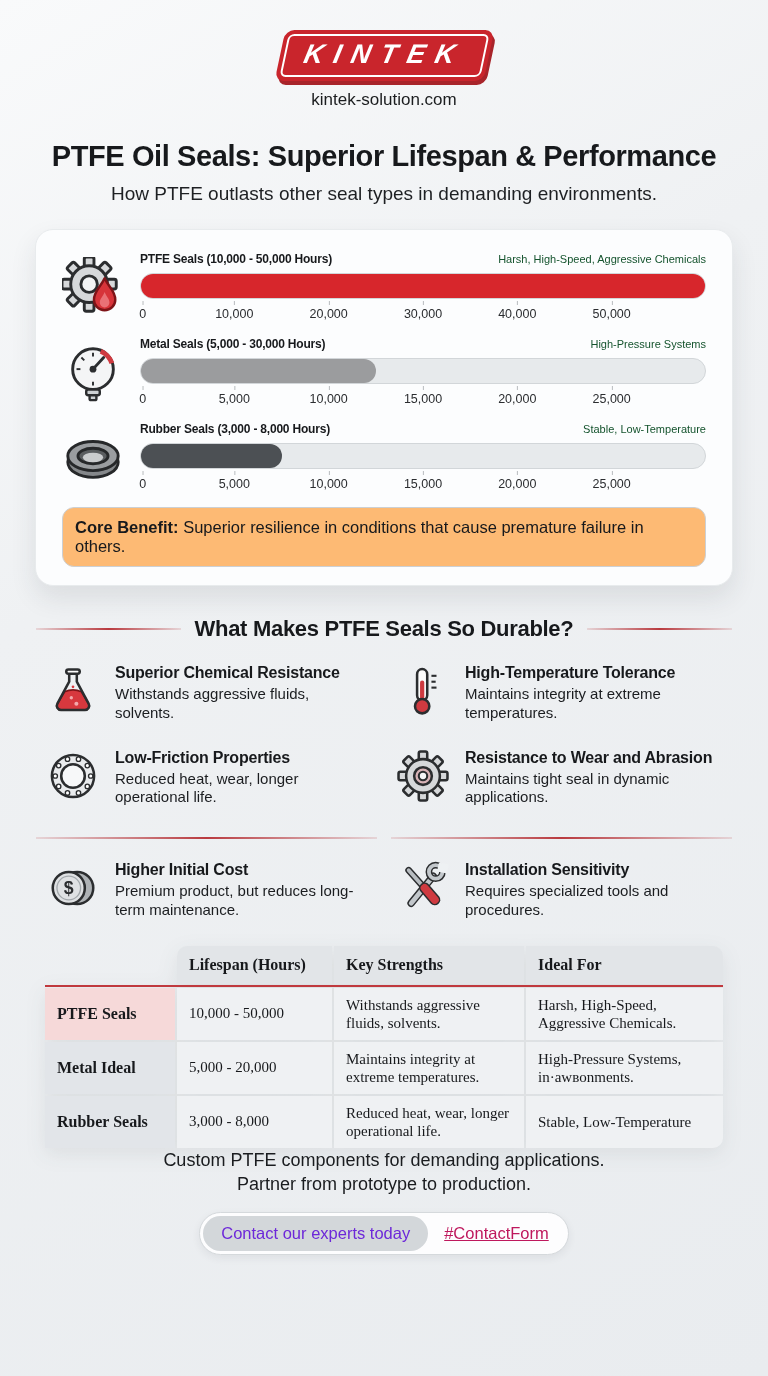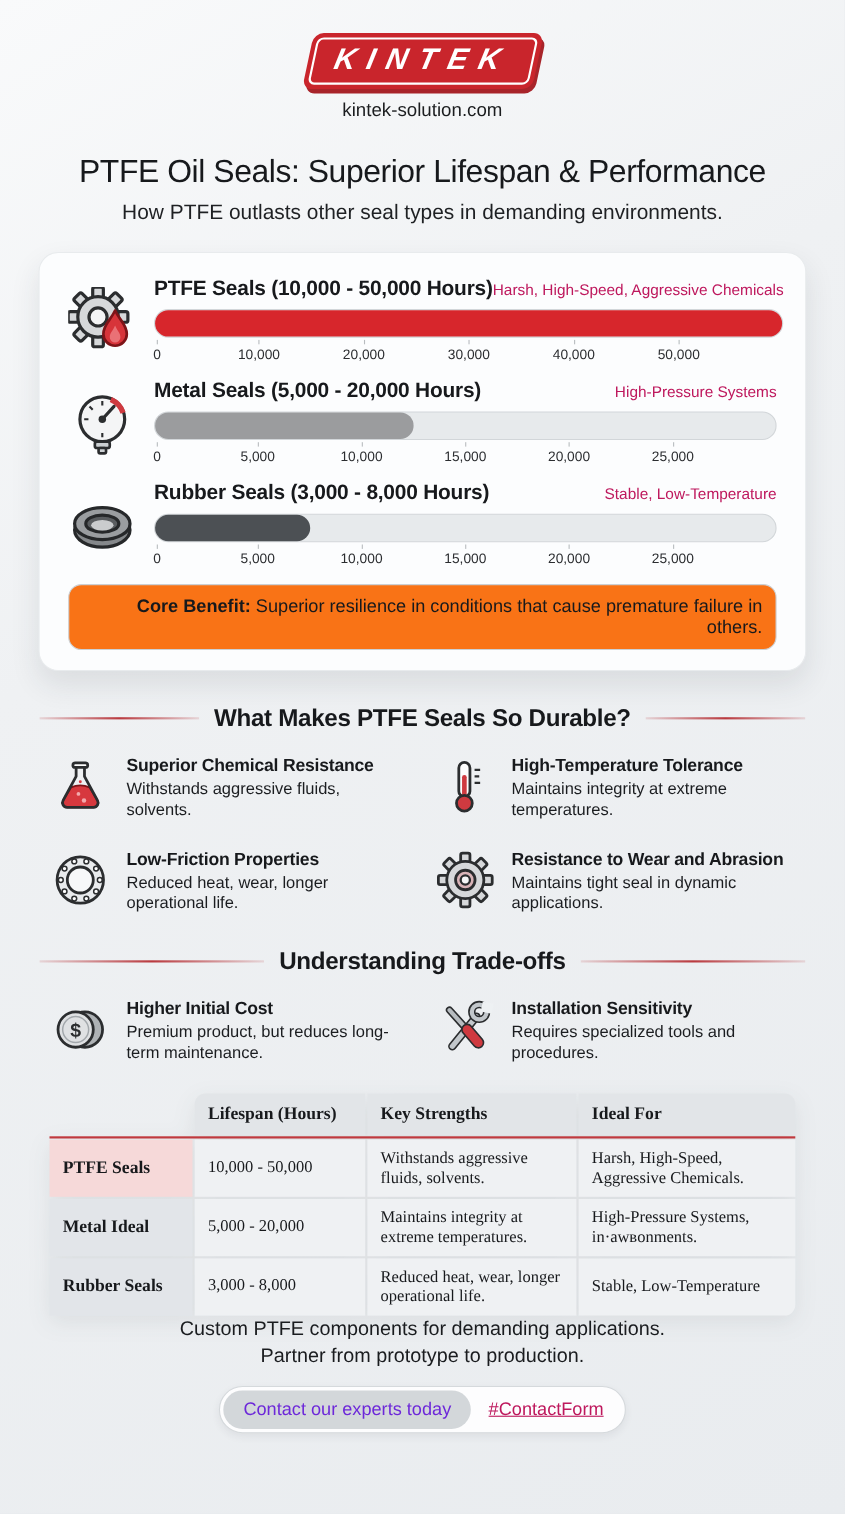--- a/index.html
+++ b/index.html
@@ -27,50 +27,50 @@
     border-radius: 6px;
     padding: 3px 18px 5px 18px;
   }
   .logo-text {
     color:#fff; font-weight:bold; font-style: italic;
     font-size: 27px; letter-spacing: 10px;
     white-space: nowrap;
   }
   .site-top { text-align:center; margin-top:9px; font-size:17px; color:#1b1d1f; }
 
-  .title { text-align:center; margin-top:30px; font-size:29px; font-weight:normal; letter-spacing:-0.4px; }
+  .title { text-align:center; margin-top:30px; font-size:29px; font-weight:bold; letter-spacing:-0.4px; }
   .subtitle { text-align:center; margin-top:10px; font-size:19px; color:#1e2023; }
 
   
   .chart-card {
     margin: 24px 35px 0 35px;
     background:#fcfdfe;
     border:1px solid #e8ebed;
     border-radius: 18px;
     box-shadow: 0 12px 26px rgba(40,48,56,0.10);
     padding: 22px 26px 18px 26px;
   }
   .chart-row { display:grid; grid-template-columns: 78px 1fr; align-items:center; margin-bottom:13px; }
   .chart-icon { width:62px; height:62px; }
   .chart-icon svg { width:62px; height:62px; display:block; }
   .row-head { display:flex; justify-content:space-between; align-items:baseline; white-space:nowrap; }
-  .row-label { font-weight:bold; font-size:19px; letter-spacing:-0.2px; }
-  .row-context { font-size:14px; color:#be185d; }
+  .row-label { font-weight:bold; font-size:12px; letter-spacing:-0.2px; }
+  .row-context { font-size:11px; color:#14532d; }
   .bar-track {
     position:relative; height:26px; margin-top:7px;
     background:#e7eaec; border:1px solid #d2d6d9; border-radius:14px;
   }
   .bar-fill { position:absolute; left:0; top:0; bottom:0; border-radius:13px; }
   .axis { position:relative; height:20px; margin-top:5px; font-size:12.5px; color:#2b2d30; }
   .tick { position:absolute; top:3px; transform:translateX(-50%); }
   .tick::before { content:""; position:absolute; top:-6px; left:50%; width:1px; height:4px; background:#b8bcbf; }
   .t0 { left:0.5%; } .t1 { left:16.66%; } .t2 { left:33.33%; } .t3 { left:50%; } .t4 { left:66.66%; } .t5 { left:83.33%; }
   .core-benefit {
     margin-top:12px; border:1px solid #ccd0d4; border-radius:12px;
-    background:#f97316; padding:10px 12px; text-align:right; font-size:16.5px;
+    background:#fdba74; padding:10px 12px; text-align:left; font-size:16.5px;
   }
   .core-benefit b { font-weight:bold; }
 
   
   .section-head { display:flex; align-items:center; gap:14px; margin:30px 36px 22px 36px;text-align:right; }
   .section-head .line { flex:1; height:2px; background:linear-gradient(90deg, rgba(185,58,63,0.15), #b93a3f, rgba(185,58,63,0.15)); }
   .section-head .txt { font-size:22px; font-weight:bold; letter-spacing:-0.3px; white-space:nowrap; }
 
   
   .features { display:grid; grid-template-columns:1fr 1fr; column-gap:24px; row-gap:26px; padding:0 46px; }
@@ -188,21 +188,21 @@
           <line x1="20" y1="16" x2="23" y2="19" stroke="#2b2d2f" stroke-width="2"></line>
           <line x1="32" y1="41" x2="32" y2="45" stroke="#2b2d2f" stroke-width="2"></line>
           <line x1="32" y1="28" x2="43" y2="16" stroke="#2b2d2f" stroke-width="3" stroke-linecap="round"></line>
           <circle cx="32" cy="28" r="3.5" fill="#2b2d2f"></circle>
           <rect x="25" y="49" width="14" height="6" rx="2" fill="#ccd0d3" stroke="#2b2d2f" stroke-width="2.5"></rect>
           <rect x="28.5" y="55" width="7" height="5" rx="1.5" fill="#ccd0d3" stroke="#2b2d2f" stroke-width="2.5"></rect>
         </svg>
       </div>
       <div>
         <div class="row-head">
-          <span class="row-label">Metal Seals (5,000 - 20,000 Hours)</span>
+          <span class="row-label">Metal Seals (5,000 - 30,000 Hours)</span>
           <span class="row-context">High-Pressure Systems</span>
         </div>
         <div class="bar-track">
           <div class="bar-fill" style="width: 41.7%; background: rgb(155, 156, 158);"></div>
         </div>
         <div class="axis">
           <span class="tick t0">0</span>
           <span class="tick t1">5,000</span>
           <span class="tick t2">10,000</span>
           <span class="tick t3">15,000</span>
@@ -331,21 +331,20 @@
       </div>
       <div>
         <div class="f-title">Resistance to Wear and Abrasion</div>
         <div class="f-desc">Maintains tight seal in dynamic applications.</div>
       </div>
     </div>
   </div>
 
   <div class="section-head">
     <div class="line"></div>
-    <div class="txt">Understanding Trade-offs</div>
     <div class="line"></div>
   </div>
 
   <div class="features">
     <div class="feature">
       <div class="f-icon">
         <svg viewBox="0 0 64 64">
           <circle cx="37" cy="32" r="19" fill="#aeb2b5" stroke="#2b2d2f" stroke-width="3"></circle>
           <circle cx="27" cy="32" r="19" fill="#dfe1e3" stroke="#2b2d2f" stroke-width="3"></circle>
           <circle cx="27" cy="32" r="14" fill="none" stroke="#a3a8ac" stroke-width="1.6"></circle>

